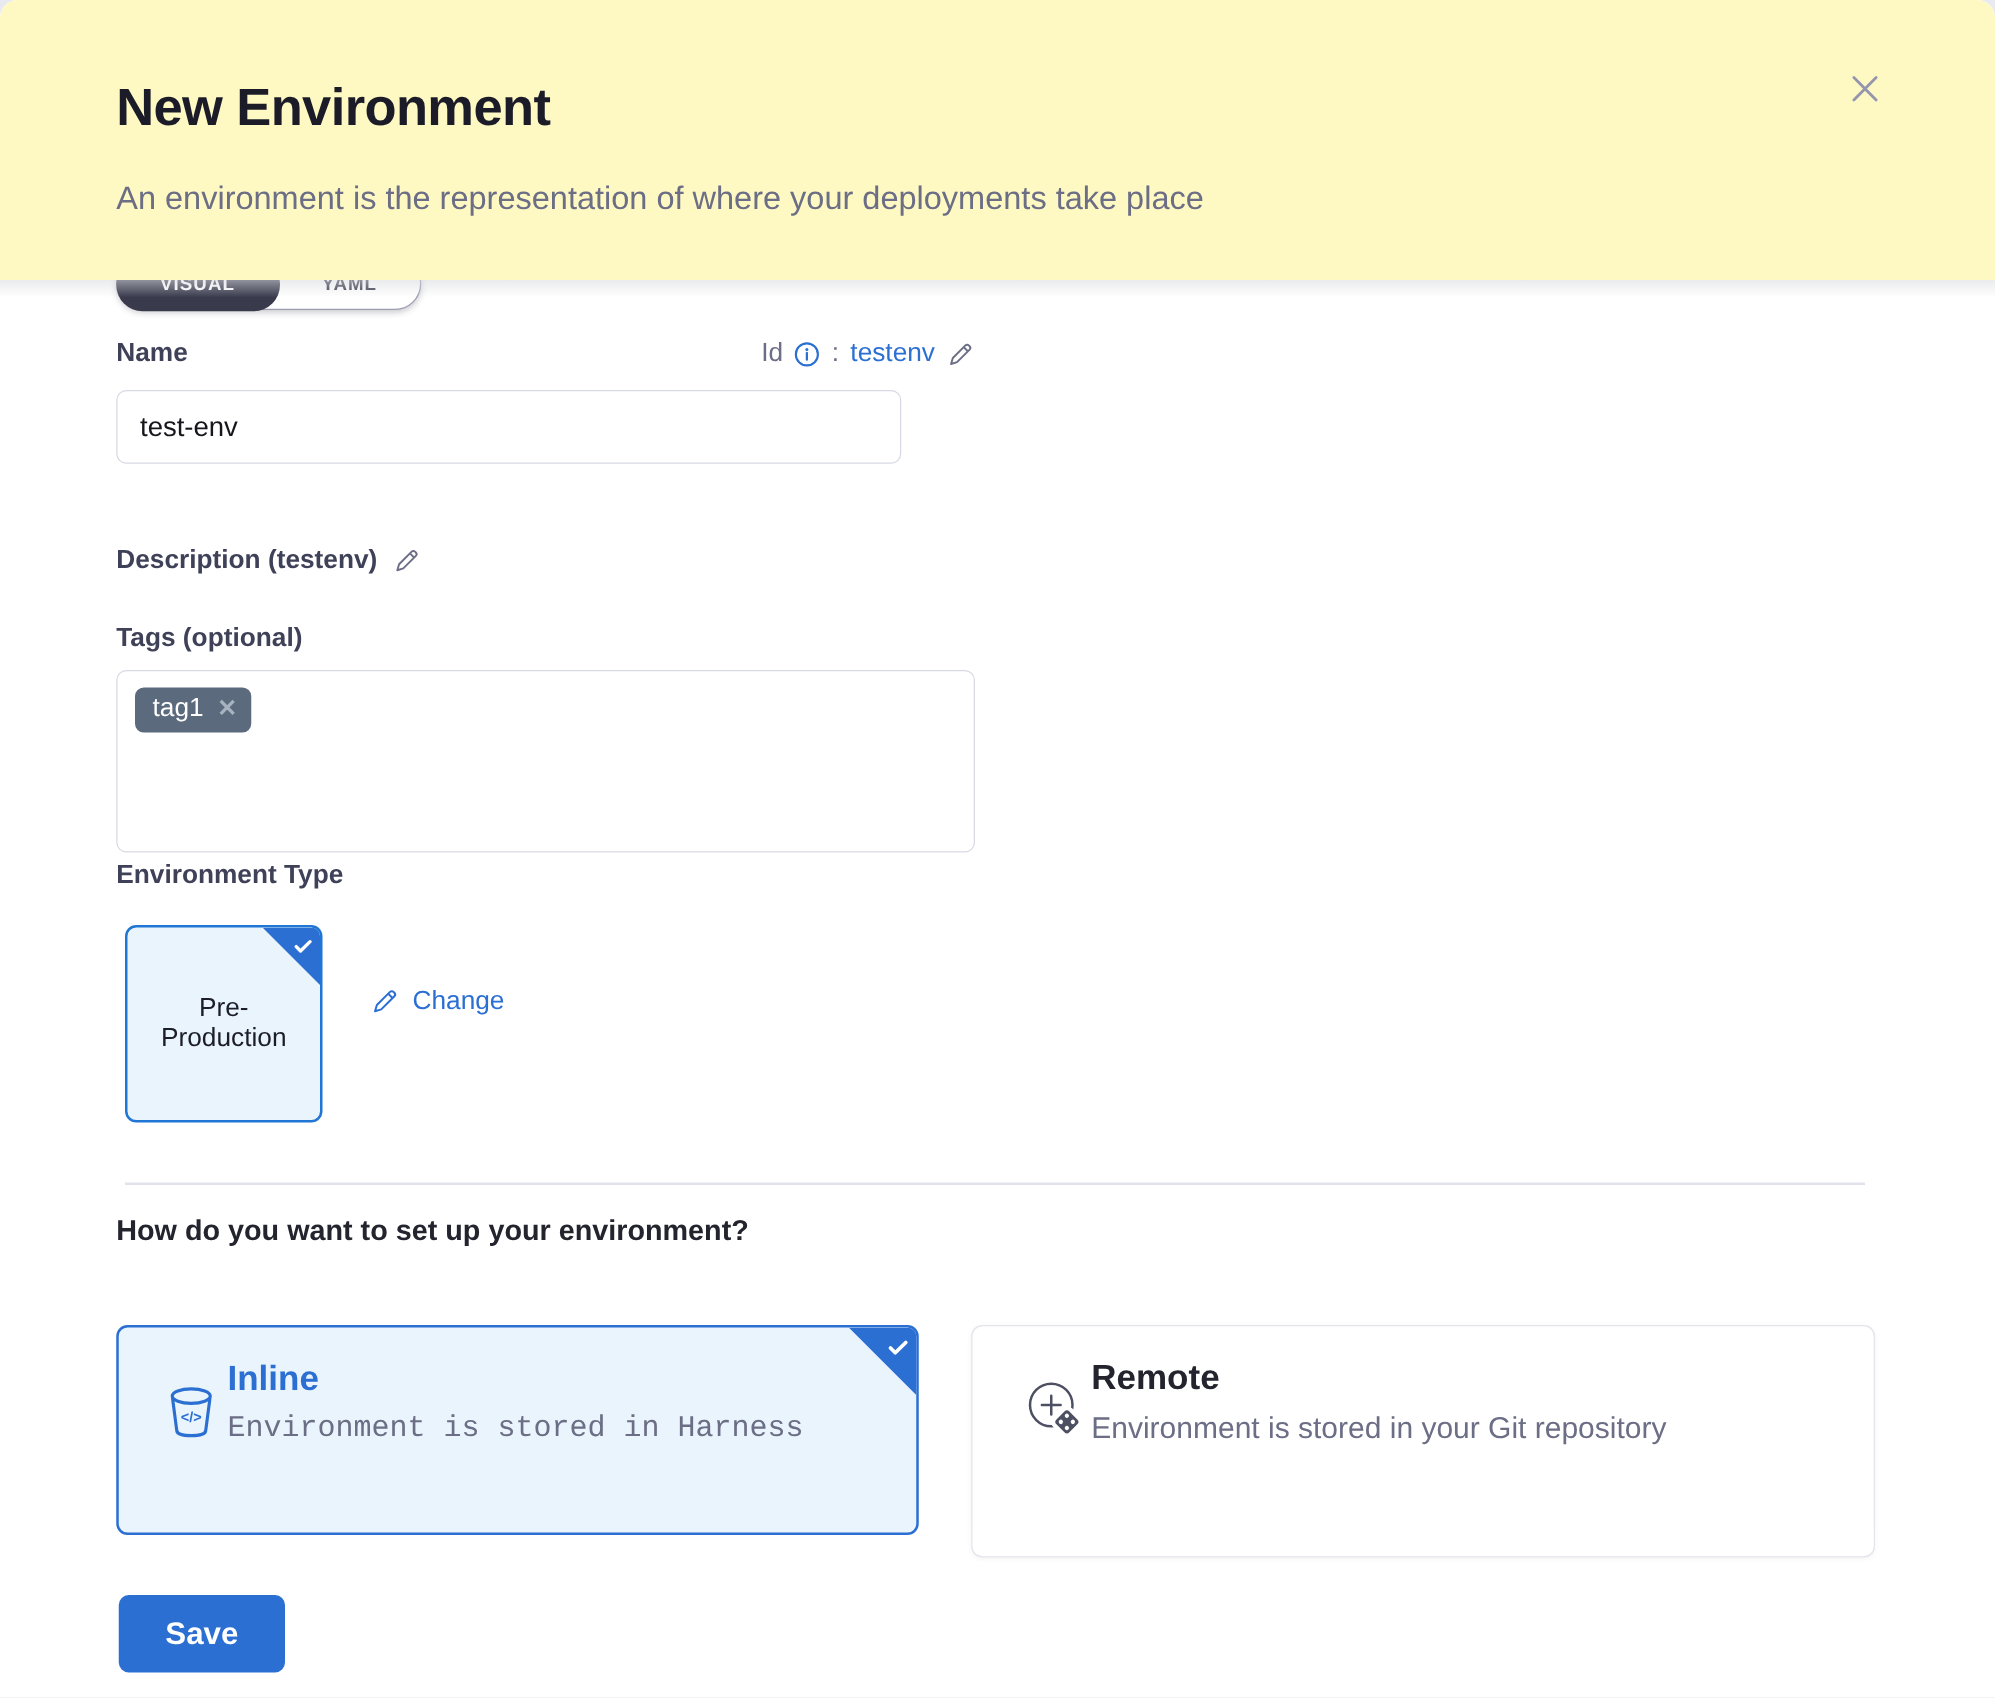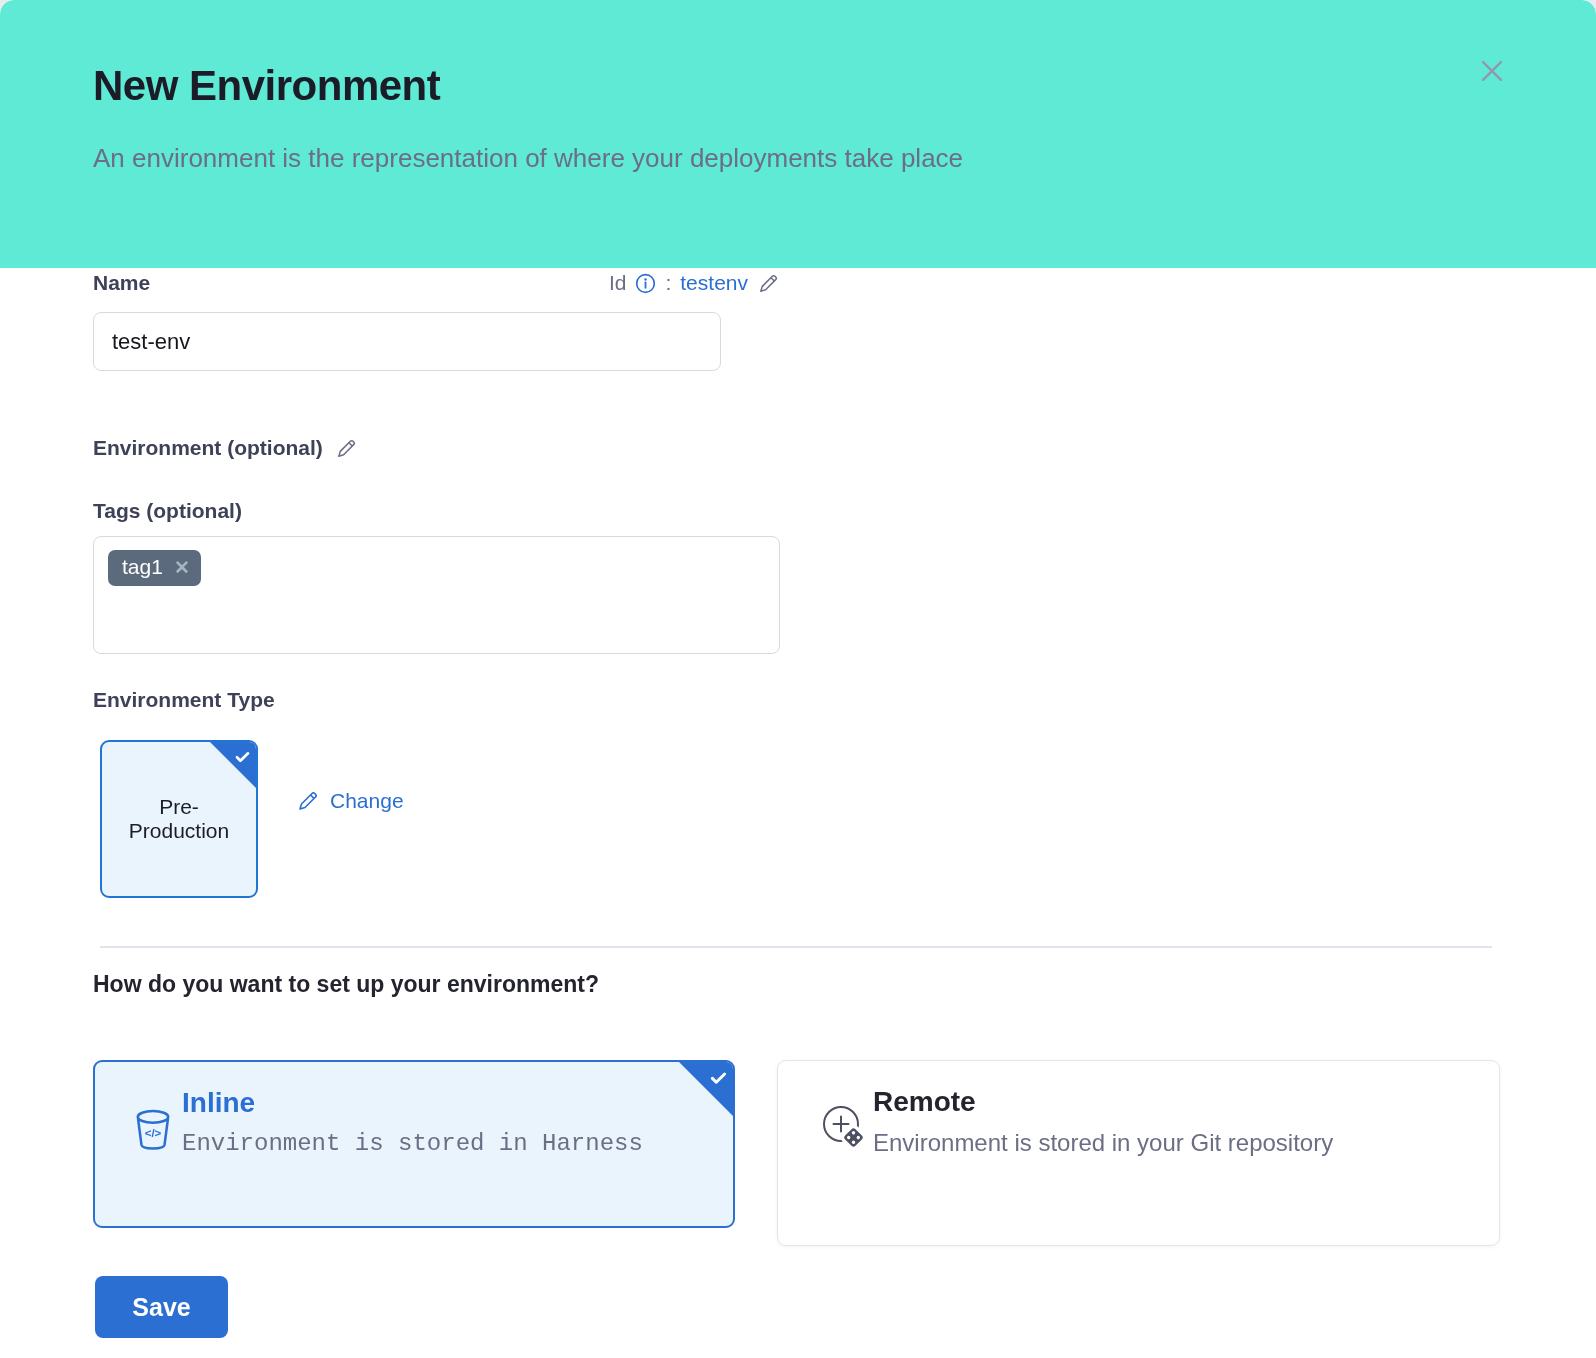--- a/index.html
+++ b/index.html
@@ -1,20 +1,20 @@
 <!DOCTYPE html>
 <html><head>
 <meta charset="utf-8">
 <style>
   html,body{margin:0;padding:0;background:#e8eaef;font-family:"Liberation Sans",sans-serif;}
   .page{position:relative;width:1596px;height:1358px;margin:0 auto;}
   .modal{position:absolute;inset:0;background:#ffffff;border-radius:14px 14px 0 0;overflow:hidden;}
 
   
-  .modal-header{position:absolute;top:0;left:0;right:0;height:268px;background:#5eead4;z-index:5;border-radius:14px 14px 0 0;}
+  .modal-header{position:absolute;top:0;left:0;right:0;height:224px;background:#fef9c3;z-index:5;border-radius:14px 14px 0 0;}
   .title{position:absolute;left:93px;top:62px;margin:0;font-size:42px;font-weight:700;color:#1b1c28;letter-spacing:-0.5px;}
   .subtitle{position:absolute;left:93px;top:143px;margin:0;font-size:26px;color:#6b6e85;}
   .close-btn{position:absolute;left:1472px;top:52px;width:40px;height:40px;border:none;background:transparent;cursor:pointer;padding:0;}
   .header-shadow{position:absolute;left:0;top:224px;width:100%;height:14px;z-index:4;background:linear-gradient(#d9dadf,rgba(255,255,255,0));opacity:.55;}
 
   
   .toggle{position:absolute;left:93px;top:206px;height:40px;display:flex;align-items:stretch;border:1.5px solid #9a9cb2;border-radius:21px;background:#fff;z-index:3;box-shadow:0 2px 5px rgba(40,41,61,.25);}
   .seg{display:flex;align-items:center;justify-content:center;font-size:15px;font-weight:700;letter-spacing:.8px;color:#3a3b4d;cursor:pointer;}
   .seg-visual{flex:0 0 131px;background:#393b4d;color:#fff;border-radius:21px;margin:-1.5px 0 -1.5px -1.5px;}
   .seg-yaml{flex:0 0 112px;}
@@ -27,21 +27,21 @@
   .pencil.blue{color:#2b6fd3;}
 
   
   .id-row{position:absolute;top:271px;left:556px;width:224px;display:flex;align-items:center;gap:9px;font-size:21px;justify-content:flex-end;}
   .id-label{color:#6b6e85;font-weight:500;}
   .id-colon{color:#6b6e85;}
   .id-value{color:#2b6fd3;font-weight:500;cursor:pointer;}
 
   
   .text-input{position:absolute;left:93px;top:312px;width:628px;height:59px;box-sizing:border-box;border:1.5px solid #d8d9e3;border-radius:8px;font-family:"Liberation Sans",sans-serif;font-size:22px;color:#16161c;padding:0 18px;background:#fff;}
-  .tags-box{position:absolute;left:93px;top:536px;width:687px;height:118px;box-sizing:border-box;border:1.5px solid #d8d9e3;border-radius:8px;background:#fff;padding:13px 14px;cursor:text;}
+  .tags-box{position:absolute;left:93px;top:536px;width:687px;height:146px;box-sizing:border-box;border:1.5px solid #d8d9e3;border-radius:8px;background:#fff;padding:13px 14px;cursor:text;}
   .tag-chip{display:inline-flex;align-items:center;gap:11px;background:#5b6b7d;border-radius:7px;color:#fff;font-size:21px;padding:5px 11px 7px 14px;}
   .tag-remove{color:#a7b4c0;font-size:19px;font-weight:700;cursor:pointer;line-height:1;}
 
   
   .preprod-card{position:absolute;left:100px;top:740px;width:158px;height:158px;box-sizing:border-box;background:#e9f4fc;border:2px solid #1f76d4;border-radius:9px;display:flex;align-items:center;justify-content:flex-start;text-align:center;font-size:21px;color:#1c1d26;padding:0 12px;overflow:hidden;cursor:pointer;}
   .corner{position:absolute;top:0;right:0;background:#2b6fd3;clip-path:polygon(0 0,100% 0,100% 100%);}
   .corner svg{position:absolute;top:5px;right:4px;}
   .corner.small{width:46px;height:46px;}
   .corner.big{width:54px;height:54px;}
   .change-row{position:absolute;left:296px;top:789px;display:flex;align-items:center;gap:10px;cursor:pointer;}
@@ -109,21 +109,21 @@
       <span class="pencil">
         <svg width="23" height="23" viewBox="0 0 24 24">
             <path d="M4 20 l1.5-5 L16 4.5 c.8-.8 2-.8 2.8 0 l.7.7 c.8.8.8 2 0 2.8 L9 18.5 4 20 Z" fill="none" stroke="currentColor" stroke-width="1.6" stroke-linejoin="round"></path>
             <path d="M14.6 6 l3.4 3.4" stroke="currentColor" stroke-width="1.6"></path>
           </svg>
       </span>
     </div>
     <input class="text-input" type="text" value="test-env" style="">
 
     <div class="label-row" style="left:93px;top:436px;">
-      <span class="field-label-inline">Environment (optional)</span>
+      <span class="field-label-inline">Description (testenv)</span>
       <span class="pencil">
         <svg width="23" height="23" viewBox="0 0 24 24">
             <path d="M4 20 l1.5-5 L16 4.5 c.8-.8 2-.8 2.8 0 l.7.7 c.8.8.8 2 0 2.8 L9 18.5 4 20 Z" fill="none" stroke="currentColor" stroke-width="1.6" stroke-linejoin="round"></path>
             <path d="M14.6 6 l3.4 3.4" stroke="currentColor" stroke-width="1.6"></path>
           </svg>
       </span>
     </div>
 
     <div class="field-label" style="left:93px;top:499px;">Tags (optional)</div>
     <div class="tags-box">

